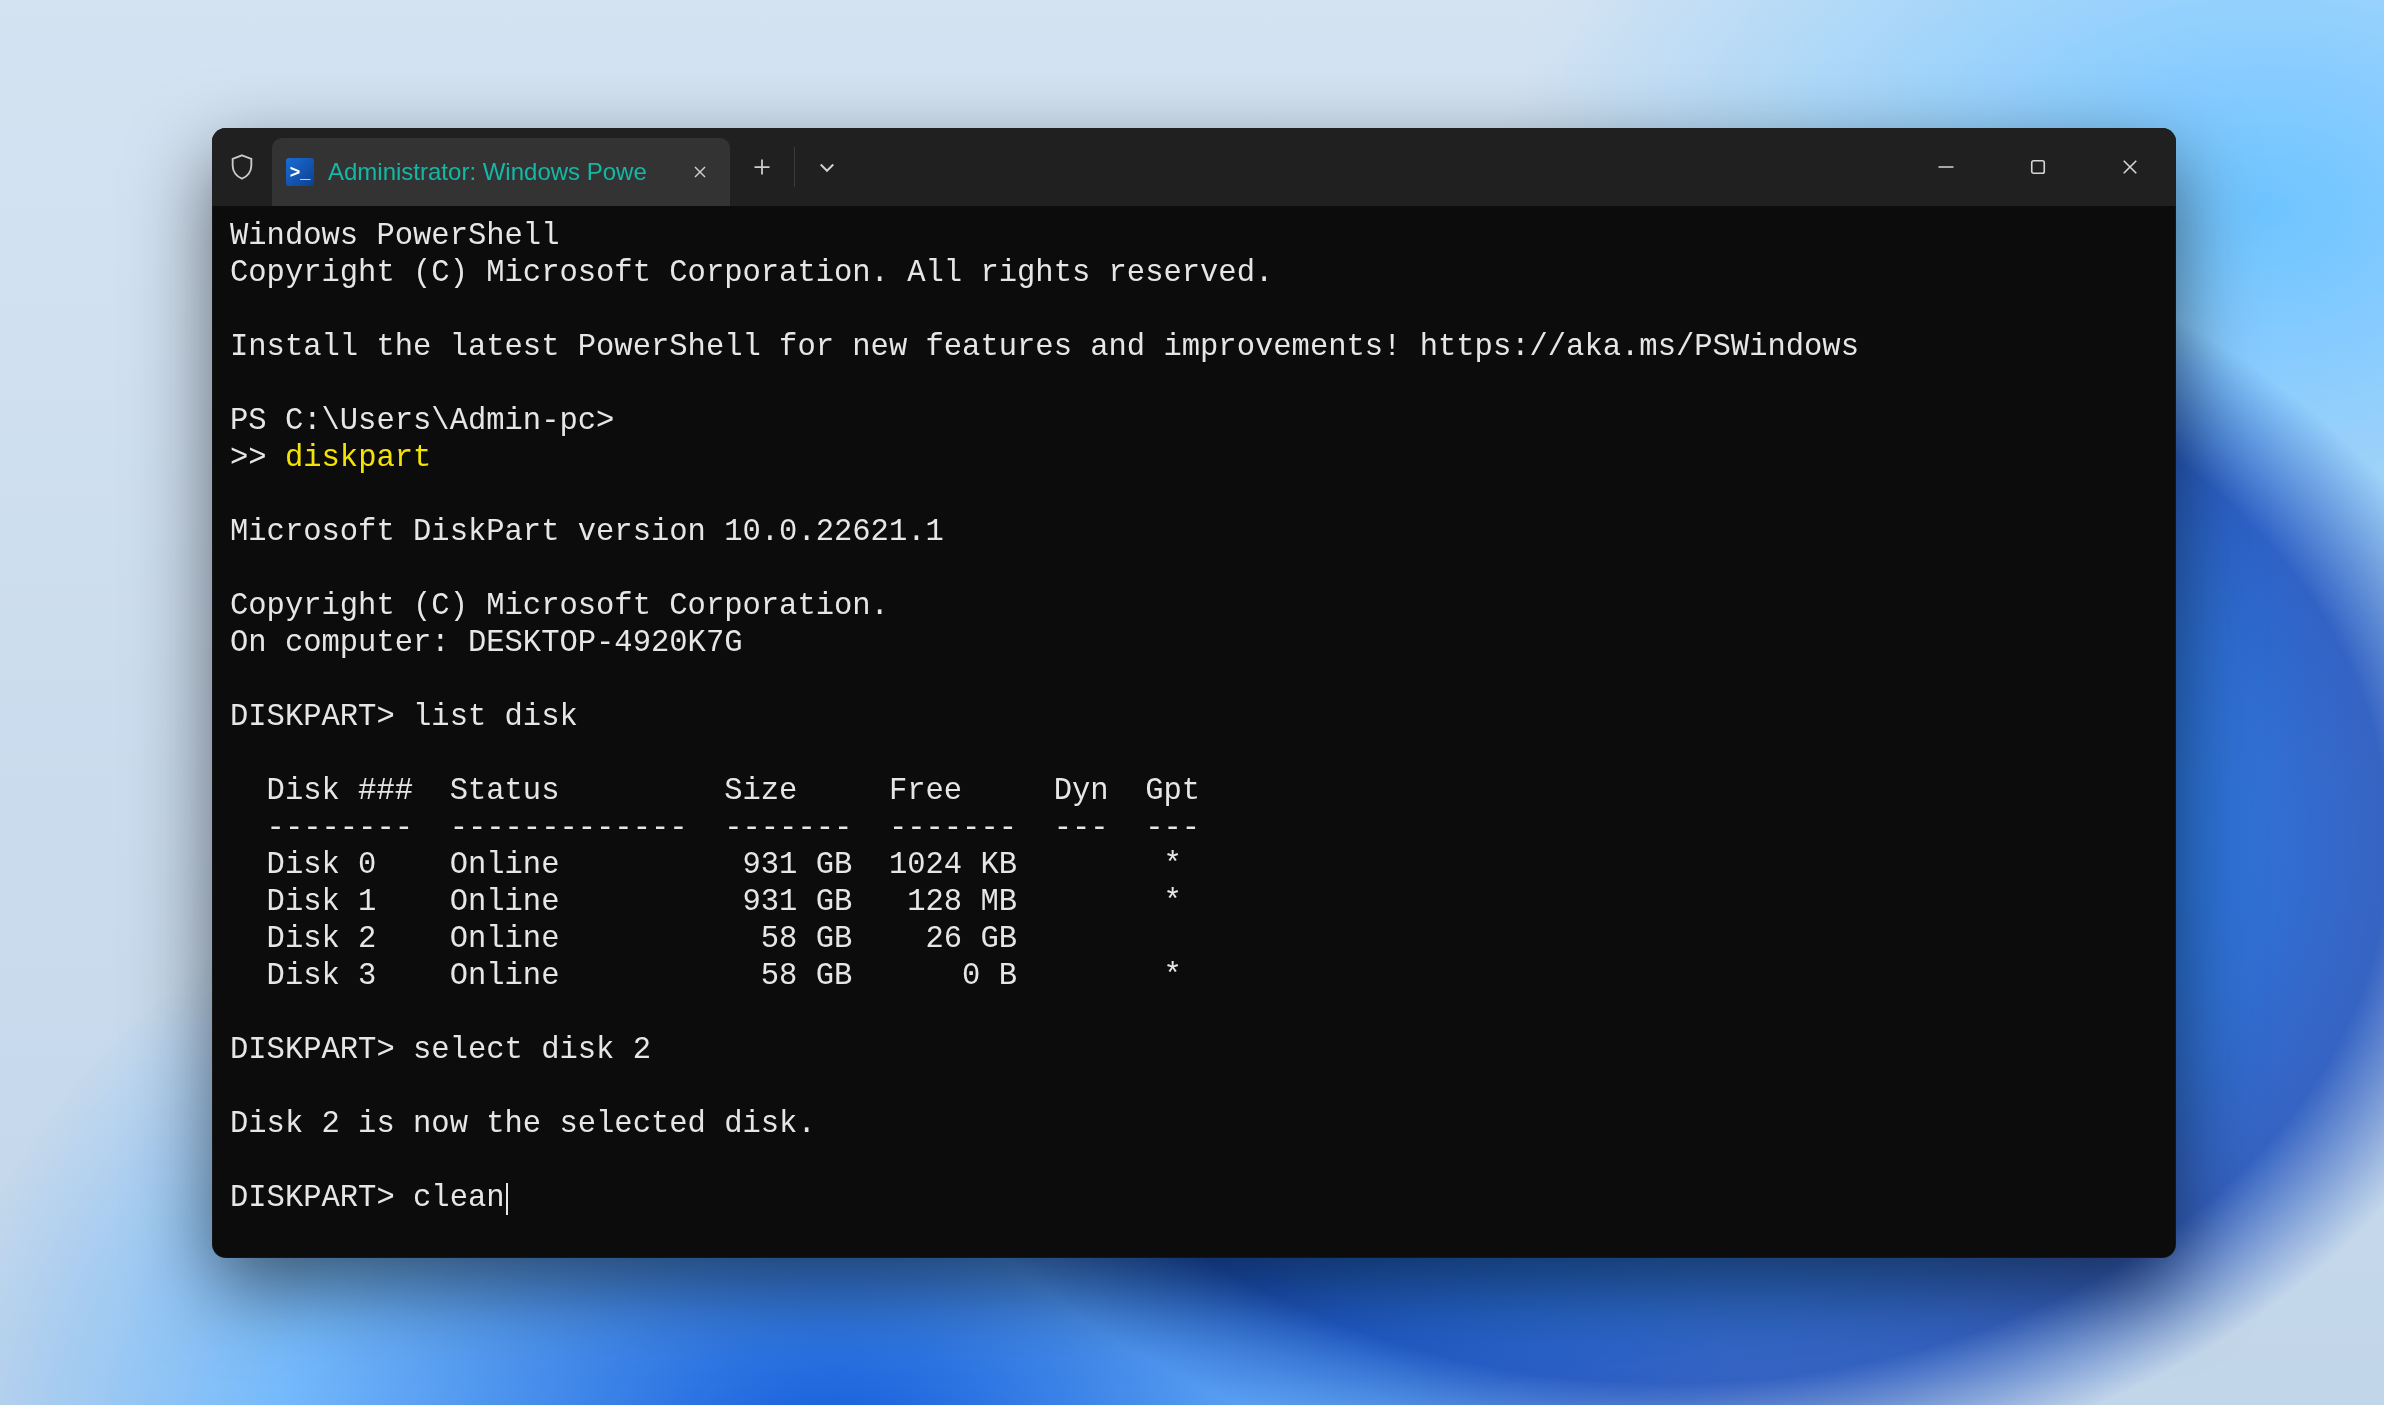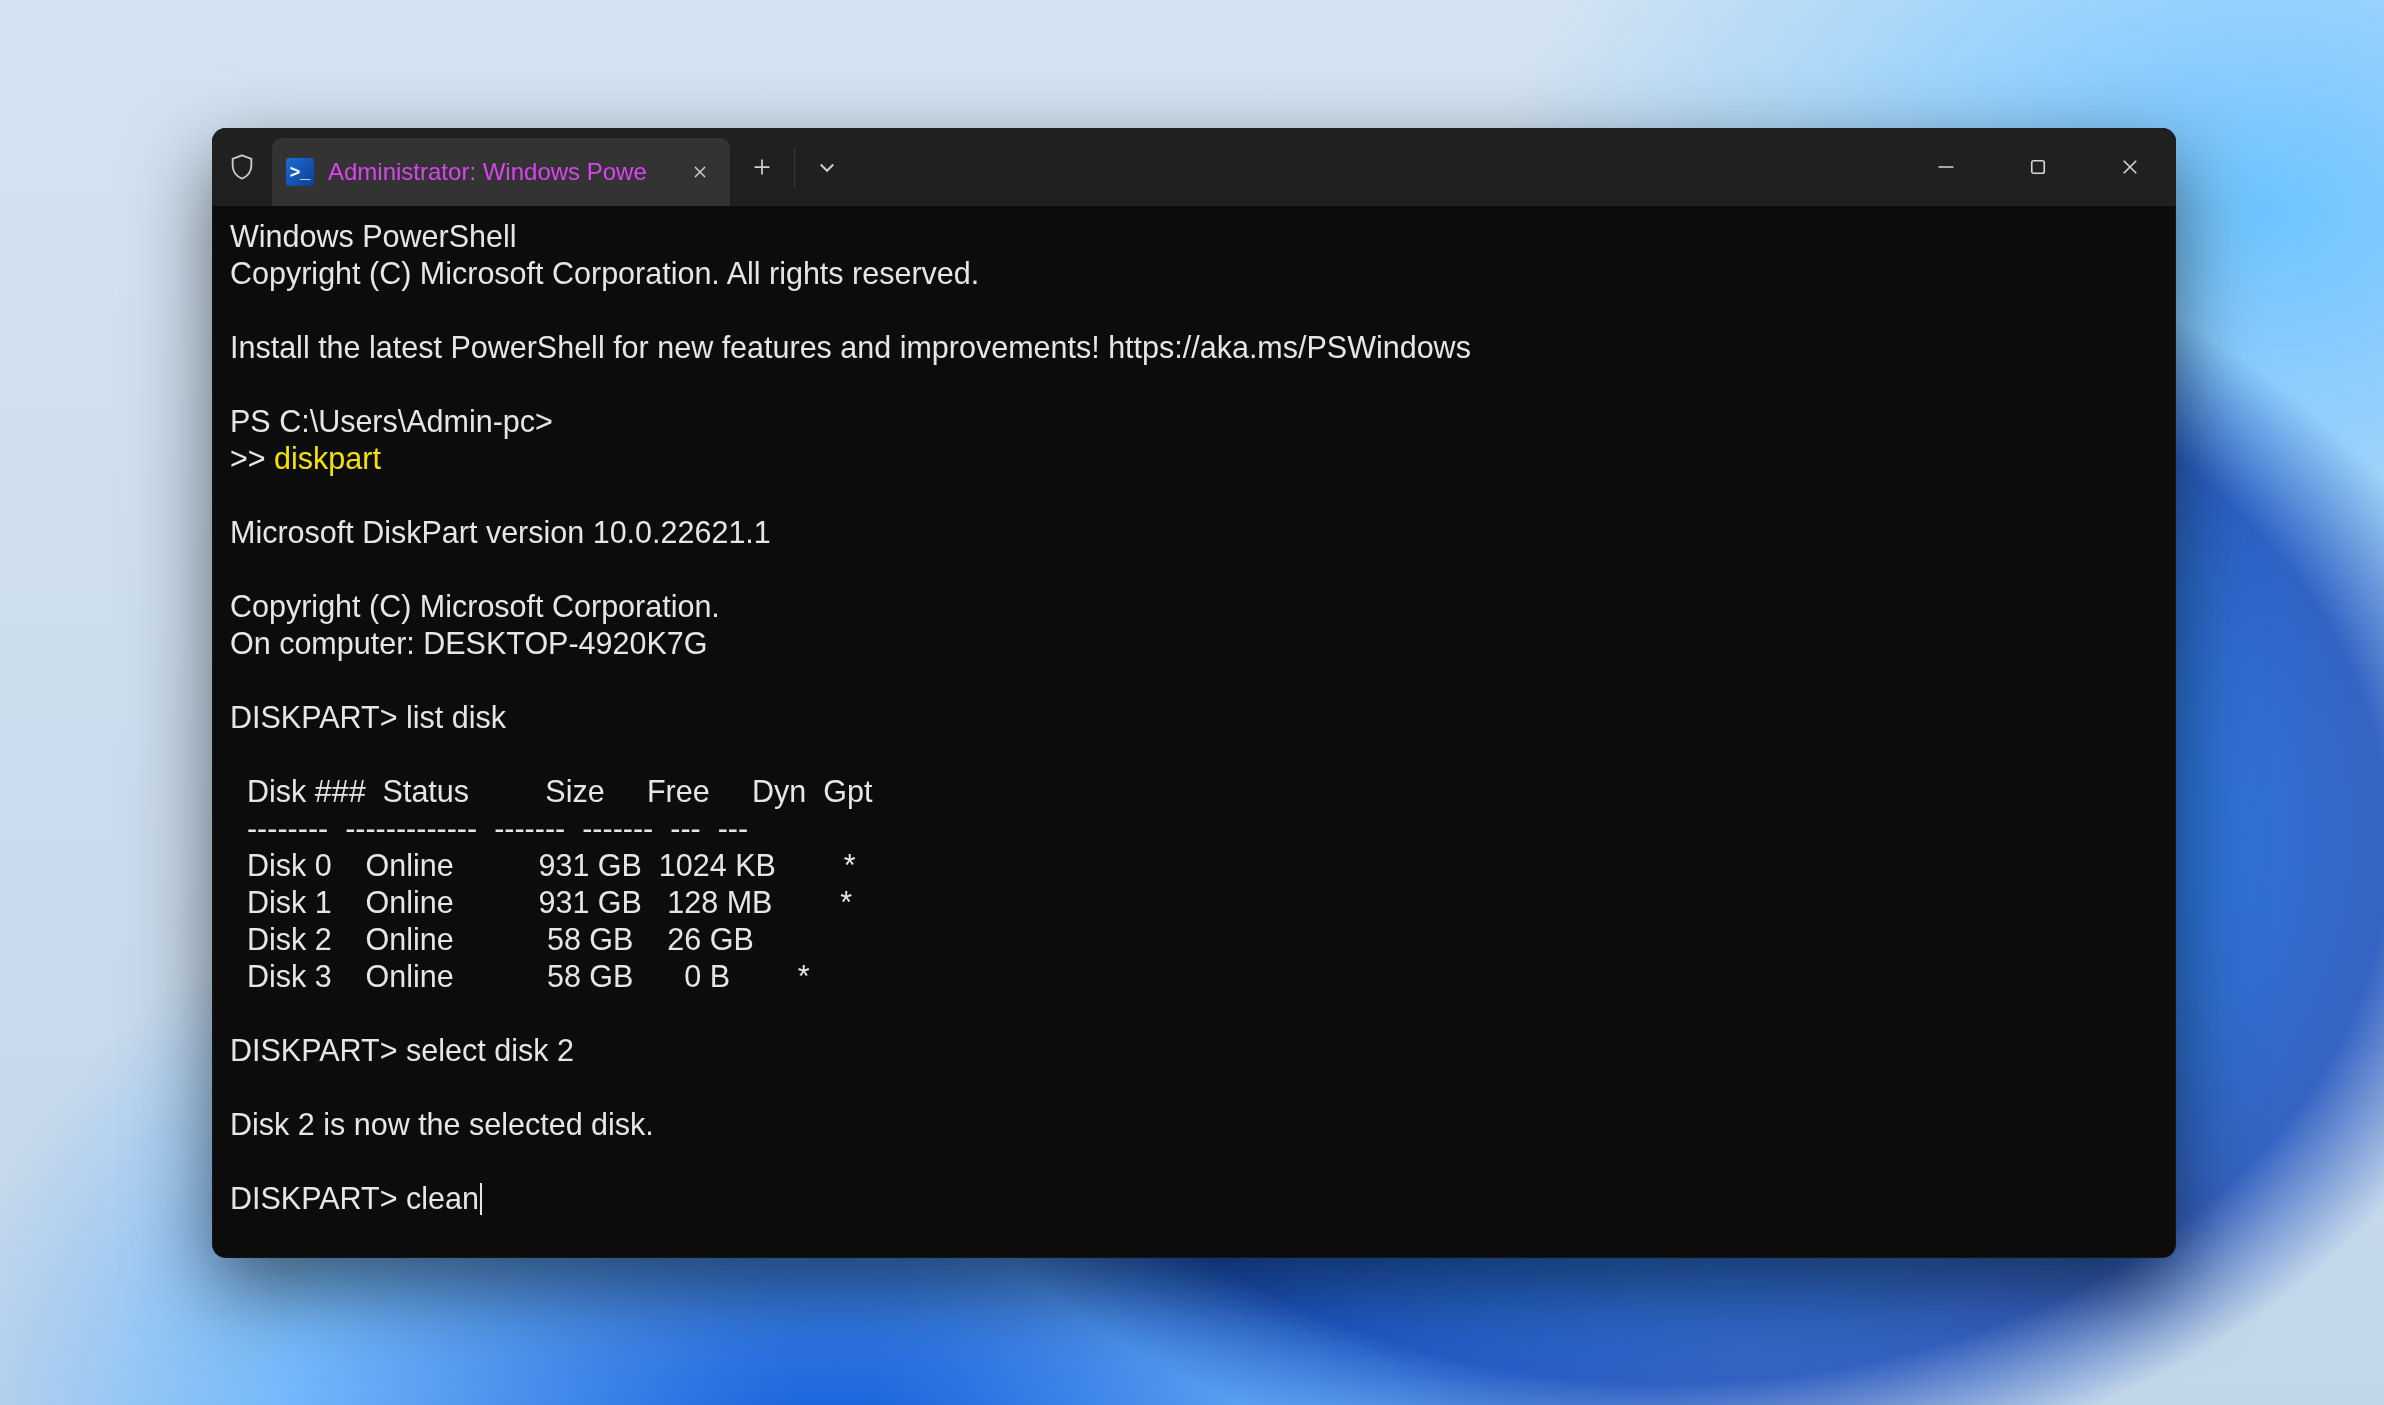--- a/index.html
+++ b/index.html
@@ -64,21 +64,21 @@
     position: relative;
   }
   .tab .ps-icon {
     width: 28px; height: 28px;
     background: linear-gradient(135deg, #1a6dd6, #0d3f8f);
     border-radius: 3px;
     display:flex; align-items:center; justify-content:center;
     color:#fff; font-size:18px; font-weight:600;
   }
   .tab .tab-title {
-    color: #d946ef;
+    color: #14b8a6;
     font-size: 24px;
     white-space: nowrap;
     overflow: hidden;
     max-width: 320px;
   }
   .tab .tab-close {
     color: #d0d0d0;
     font-size: 22px;
     width: 32px; height:32px;
     display:flex; align-items:center; justify-content:center;
@@ -115,21 +115,21 @@
     height: 78px;
     display:flex;
     align-items:center;
     justify-content:center;
     color:#d5d5d5;
   }
   .cap-btn svg { width:20px; height:20px; }
 
   .terminal-body {
     padding: 12px 18px 18px 18px;
-    font-family: Liberation Sans, sans-serif;
+    font-family: Liberation Mono, monospace;
     font-size: 30.5px;
     line-height: 37px;
     white-space: pre;
     color: #e6e6e6;
   }
   .yellow { color: #f2e205; }
   .cursor {
     display:inline-block;
     width: 2px;
     height: 32px;

